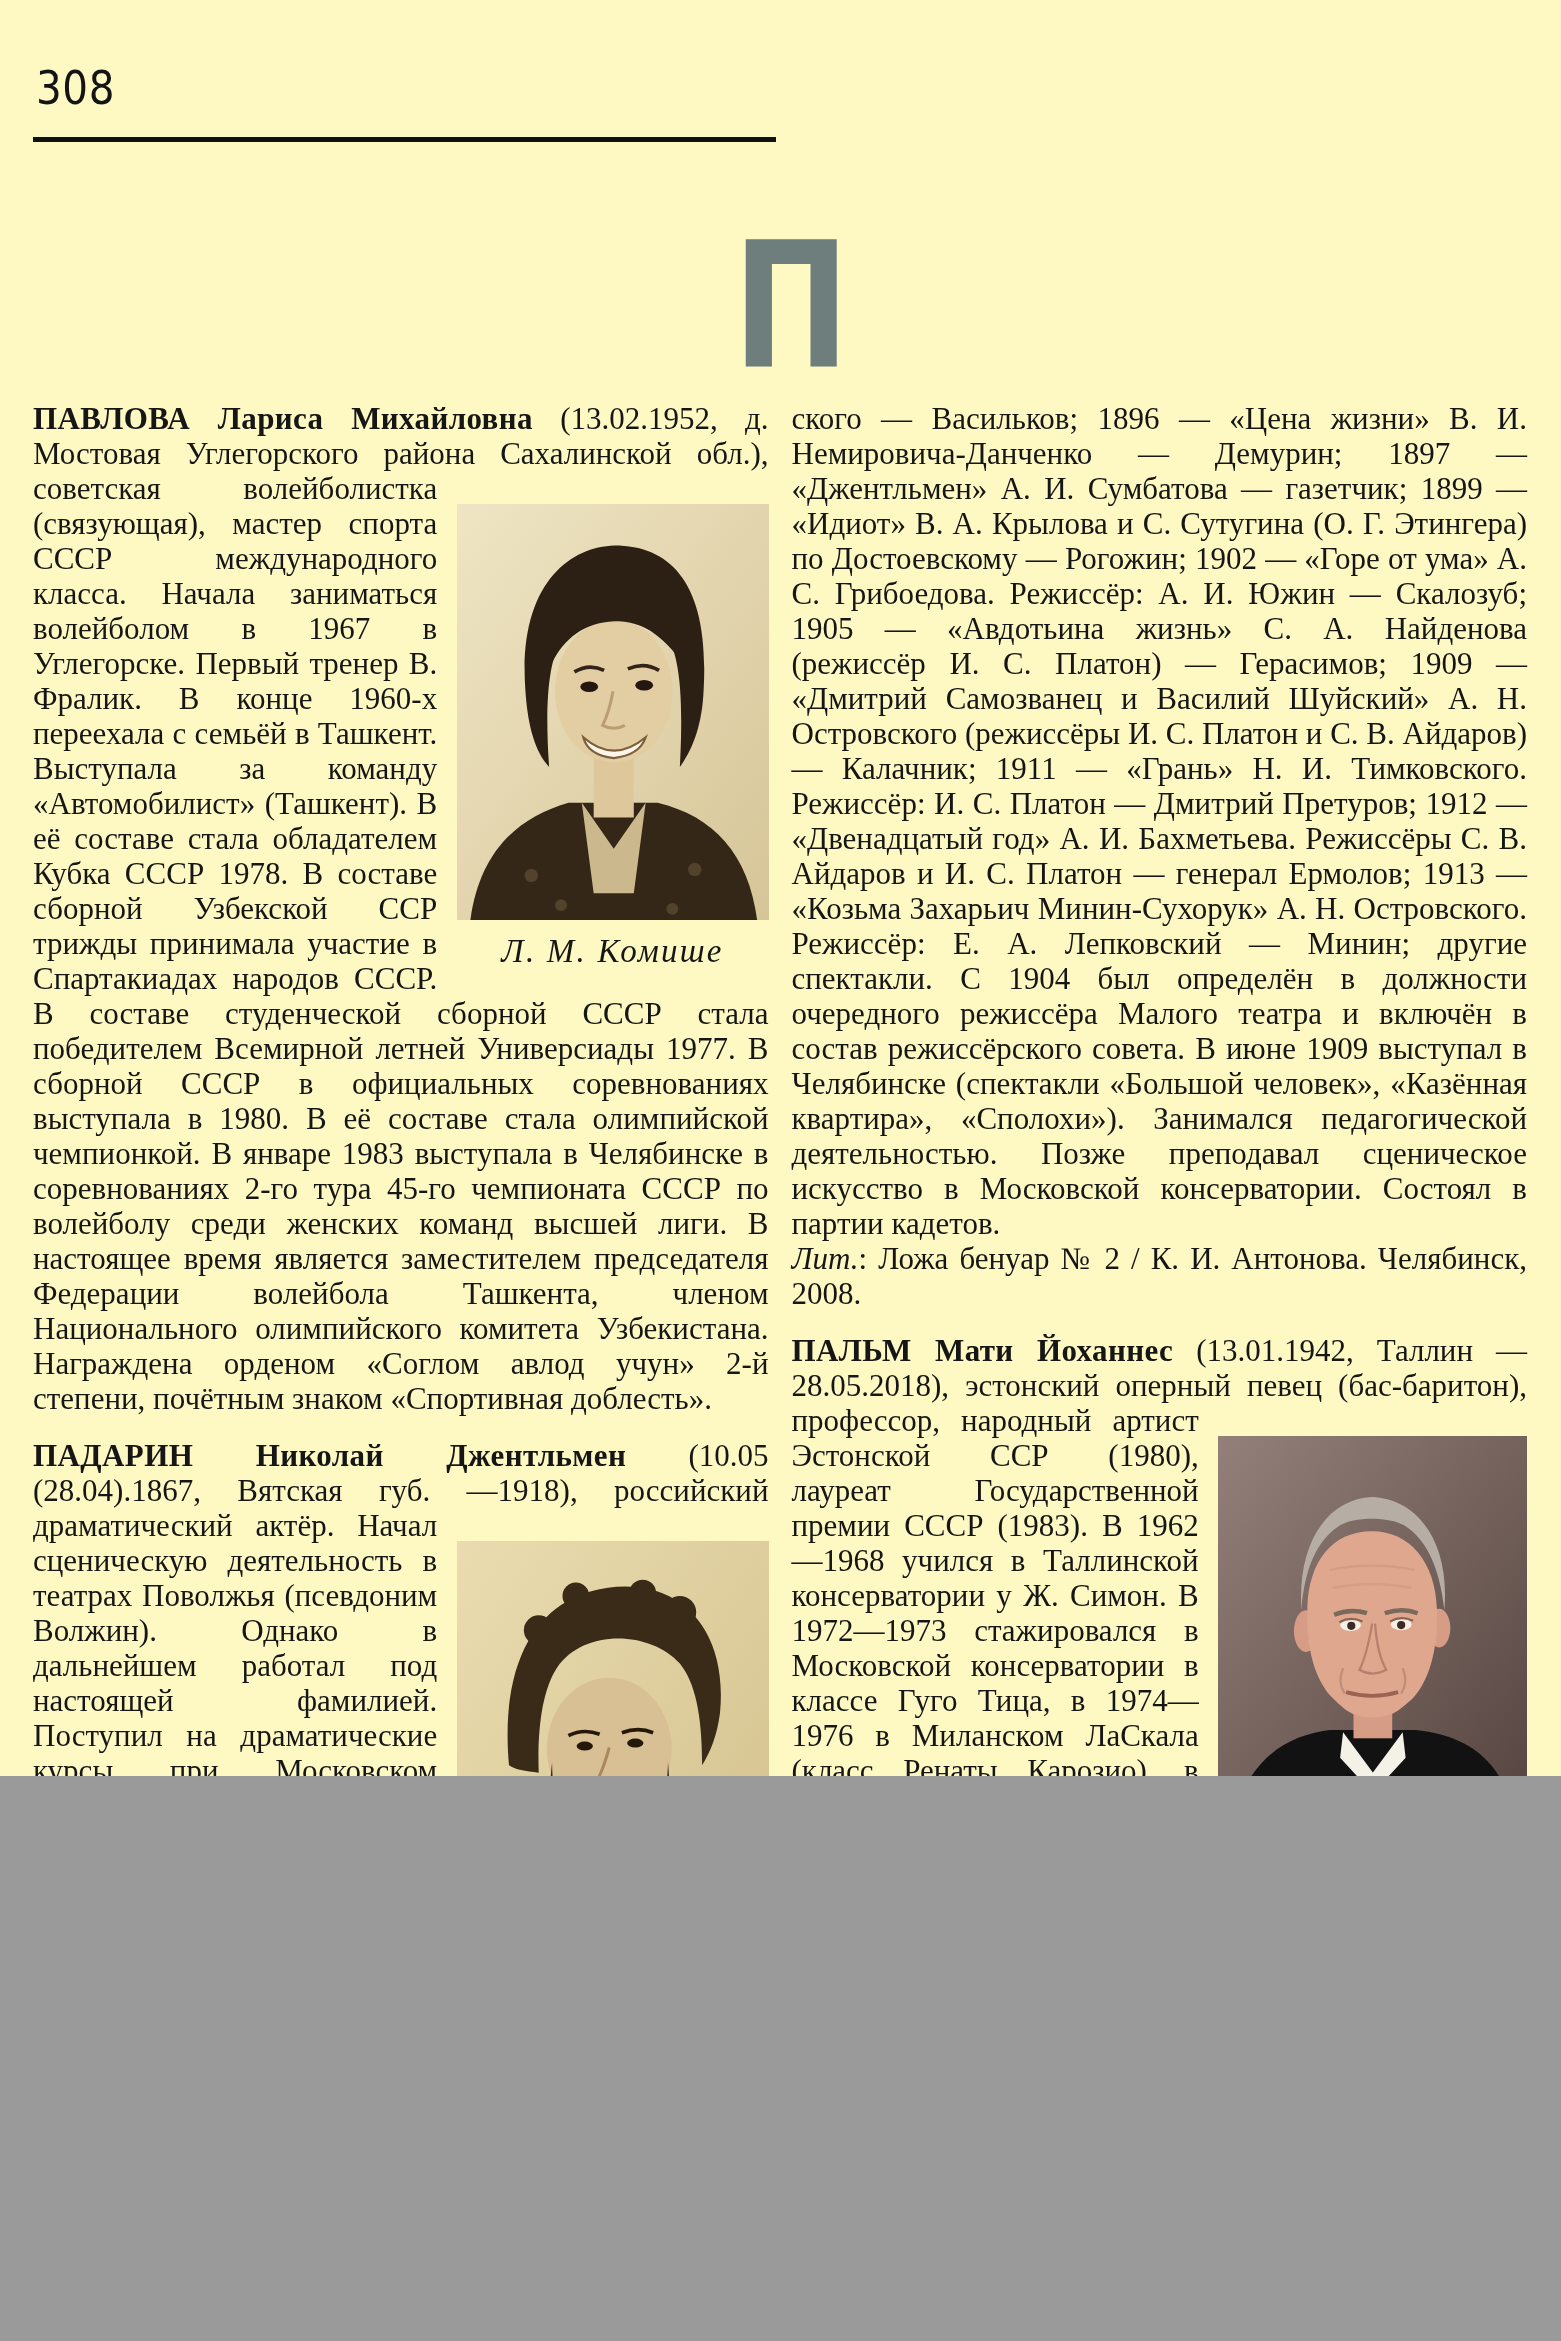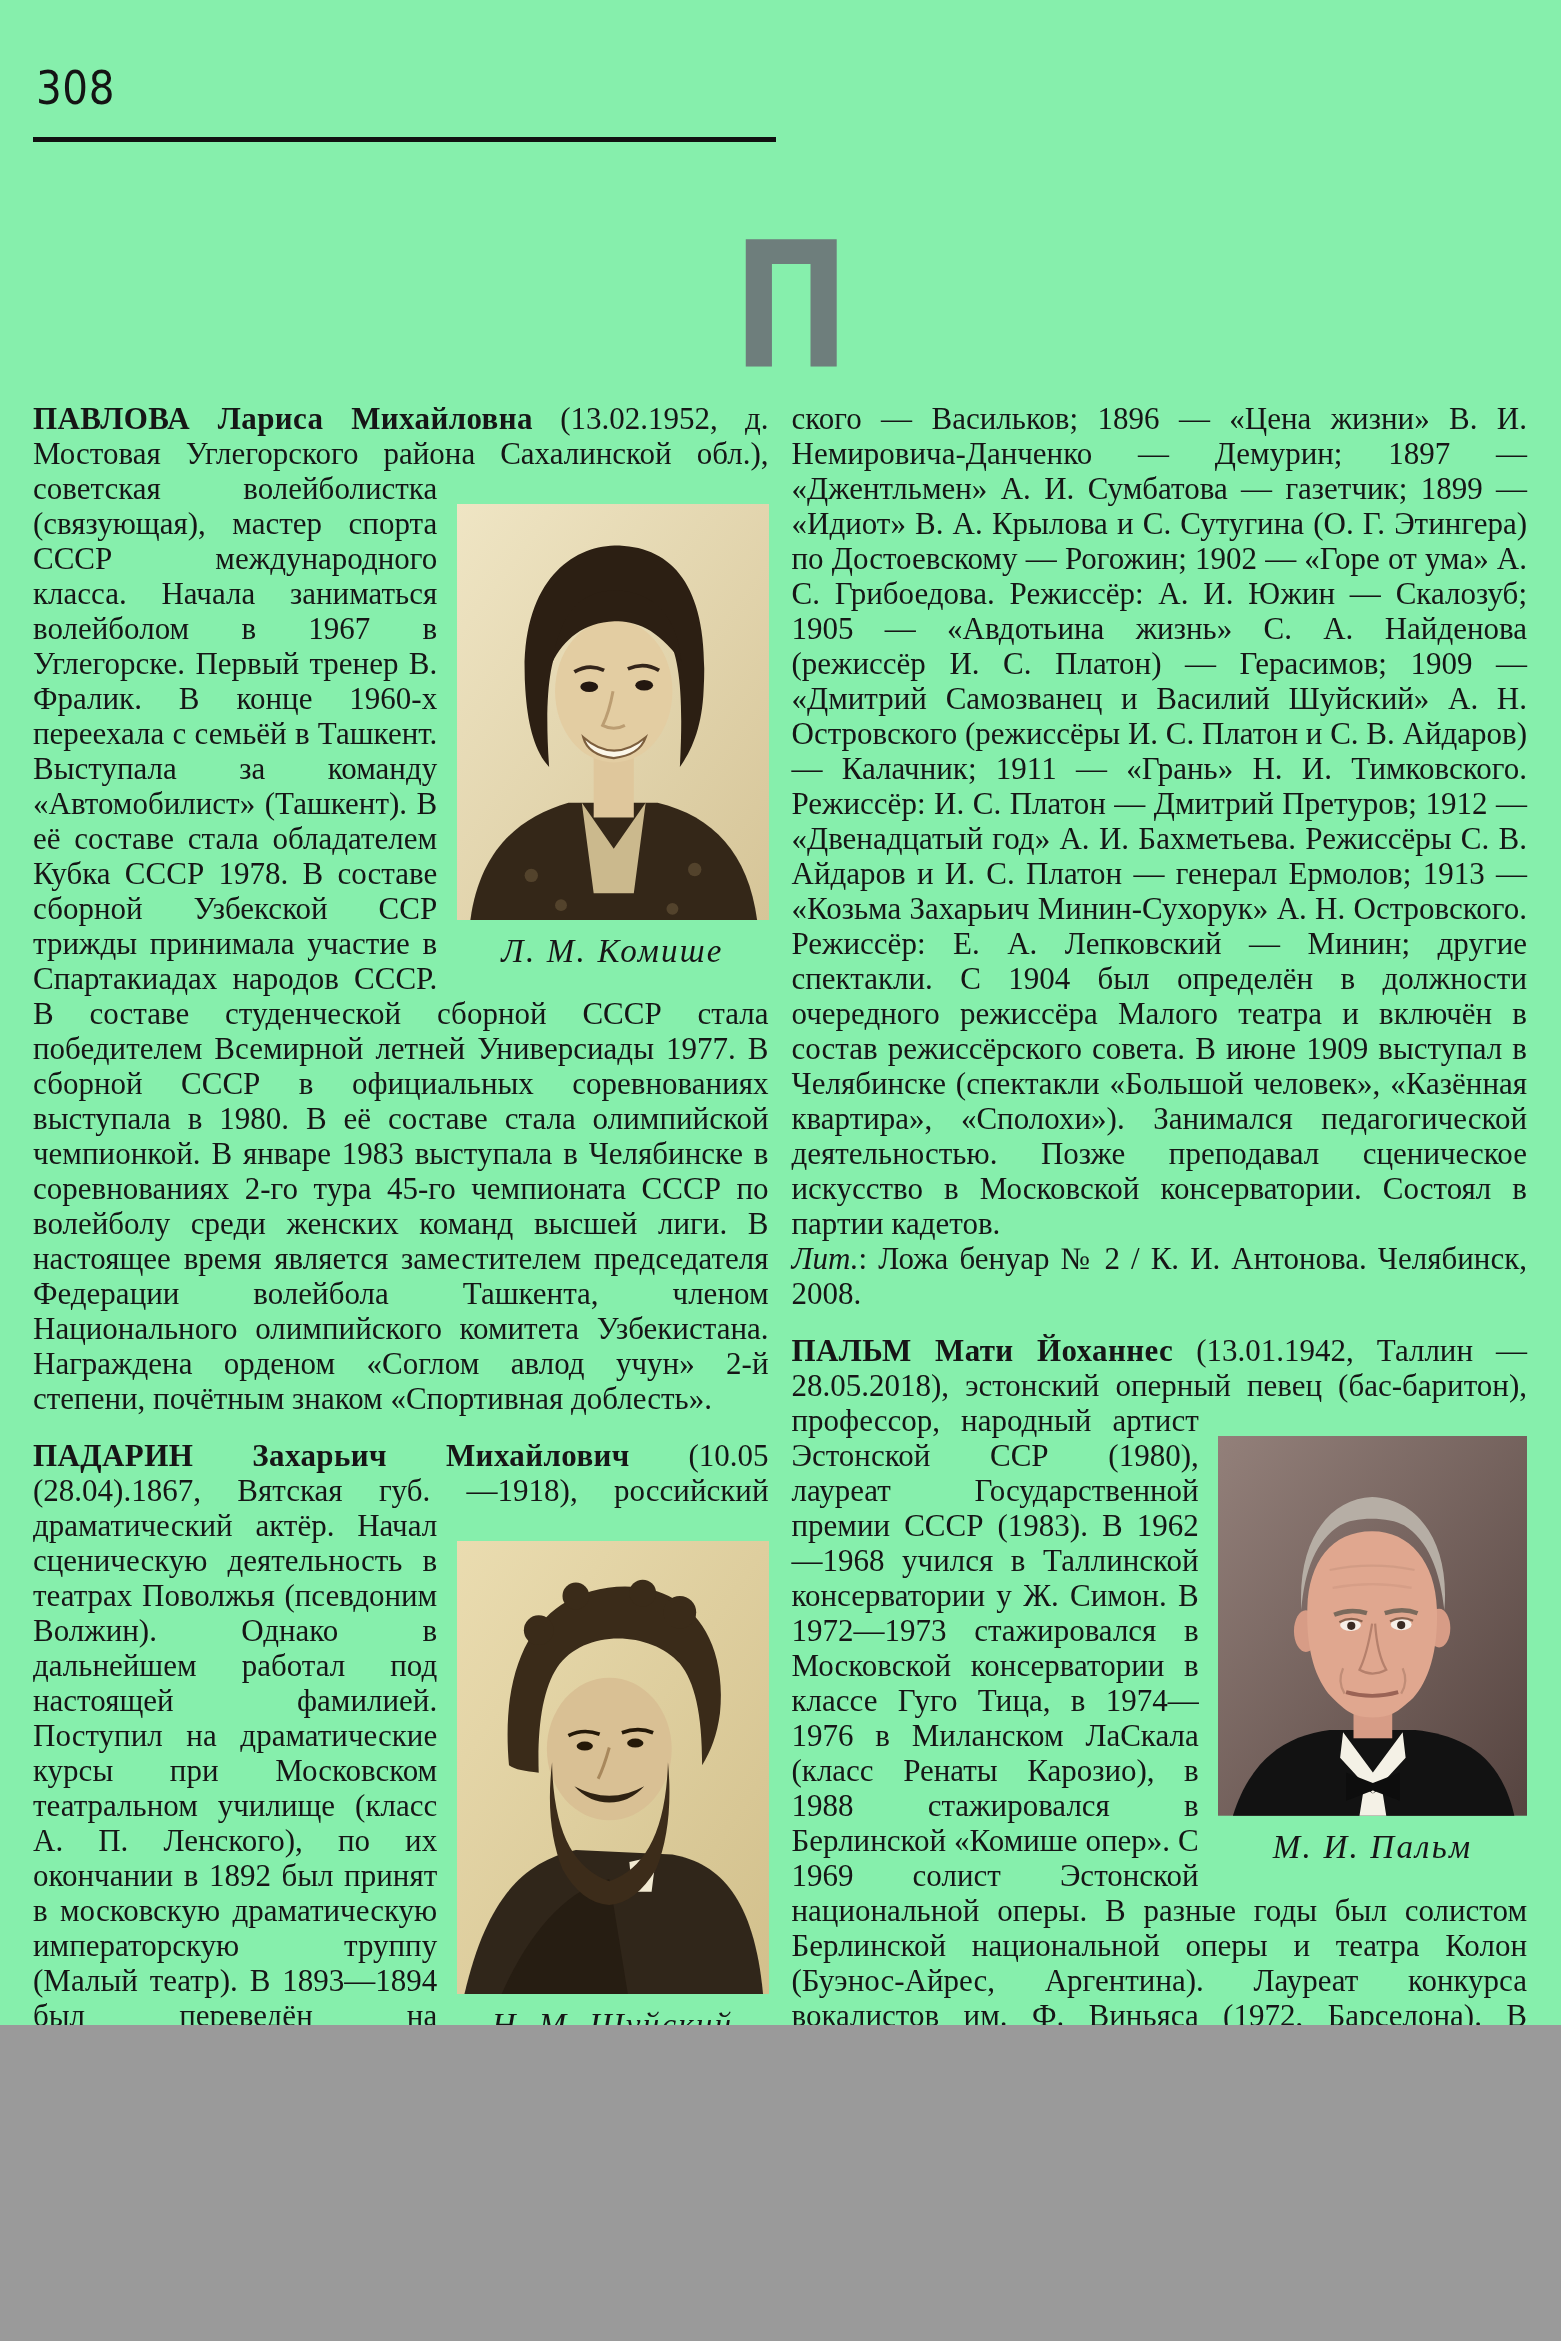--- a/index.html
+++ b/index.html
@@ -1,17 +1,17 @@
 <!DOCTYPE html>
 <html lang="ru" style="font-size:12px"><head>
 <meta charset="utf-8">
 <style>
   html,body{margin:0;padding:0;background:#9a9a9a;}
   .page{
-    position:relative;width:1561px;height:2025px;background:#86efac;
+    position:relative;width:1561px;height:1776px;background:#fef9c3;
     overflow:hidden;font-family:"Liberation Serif","DejaVu Serif",serif;color:#161616;
   }
   .page-number{
     position:absolute;left:36px;top:61px;
     font-family:"DejaVu Sans","Liberation Sans",sans-serif;
     font-size:46px;font-weight:500;letter-spacing:0.7px;
     transform:scaleX(.88);transform-origin:left top;color:#141414;
   }
   .head-rule{position:absolute;left:33px;top:137px;width:743px;height:4.5px;background:#111;}
   .section-letter{
@@ -70,21 +70,21 @@
             <path d="M230 222 Q252 212 272 224" stroke="#33241a" stroke-width="5" fill="none"></path>
             <ellipse cx="178" cy="246" rx="12" ry="7" fill="#231710"></ellipse>
             <ellipse cx="252" cy="244" rx="12" ry="7" fill="#231710"></ellipse>
             <path d="M210 252 C206 274 200 290 196 298 Q211 306 226 298" stroke="#bb9d72" stroke-width="4" fill="none"></path>
             <path d="M170 314 Q211 350 254 314 Q246 338 211 342 Q176 338 170 314 Z" fill="#fbf6e8" stroke="#7d5f3e" stroke-width="3"></path>
           </svg>
           <span class="photo-caption">Л. М. Комише</span>
         </span><span> обл.), советская волейболистка (связующая), мастер спорта СССР международного класса. Начала заниматься волейболом в 1967 в Углегорске. Первый тренер В. Фралик. В конце 1960-х переехала с семьёй в Ташкент. Выступала за команду «Автомобилист» (Ташкент). В её составе стала обладателем Кубка СССР 1978. В составе сборной Узбекской ССР трижды принимала участие в Спартакиадах народов СССР. В составе студенческой сборной СССР стала победителем Всемирной летней Универсиады 1977. В сборной СССР в официальных соревнованиях выступала в 1980. В её составе стала олимпийской чемпионкой. В январе 1983 выступала в Челябинске в соревнованиях 2-го тура 45-го чемпионата СССР по волейболу среди женских команд высшей лиги. В настоящее время является заместителем председателя Федерации волейбола Ташкента, членом Национального олимпийского комитета Узбекистана. Награждена орденом «Соглом авлод учун» 2-й степени, почётным знаком «Спортивная доблесть».</span></p>
 
 
-      <p class="article article-gap"><span class="headword">ПАДАРИН Захарьич Михайлович</span><span> (10.05 (28.04).1867, Вятская губ. —1918), российский</span><span class="fig">
+      <p class="article article-gap"><span class="headword">ПАДАРИН Николай Джентльмен</span><span> (10.05 (28.04).1867, Вятская губ. —1918), российский</span><span class="fig">
           <svg viewBox="0 0 420 610" aria-hidden="true">
             <defs>
               <linearGradient id="pdbg" x1="0" y1="0" x2="1" y2="1">
                 <stop offset="0" stop-color="#eadcb0"></stop>
                   <stop offset="1" stop-color="#d2c08c"></stop>
               </linearGradient>
             </defs>
             <rect width="420" height="610" fill="url(#pdbg)"></rect>
             <path d="M10 610 C40 480 90 432 160 416 L290 422 C355 434 400 482 412 610 Z" fill="#30261a"></path>
             <path d="M232 432 L268 424 L262 472 L236 472 Z" fill="#f2ead2"></path>

